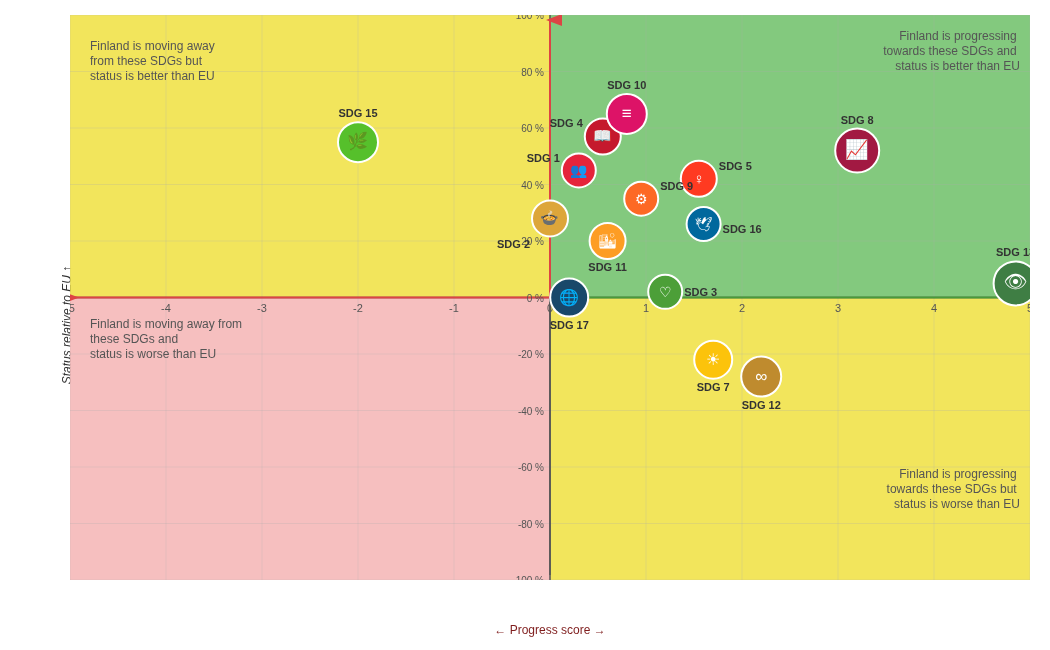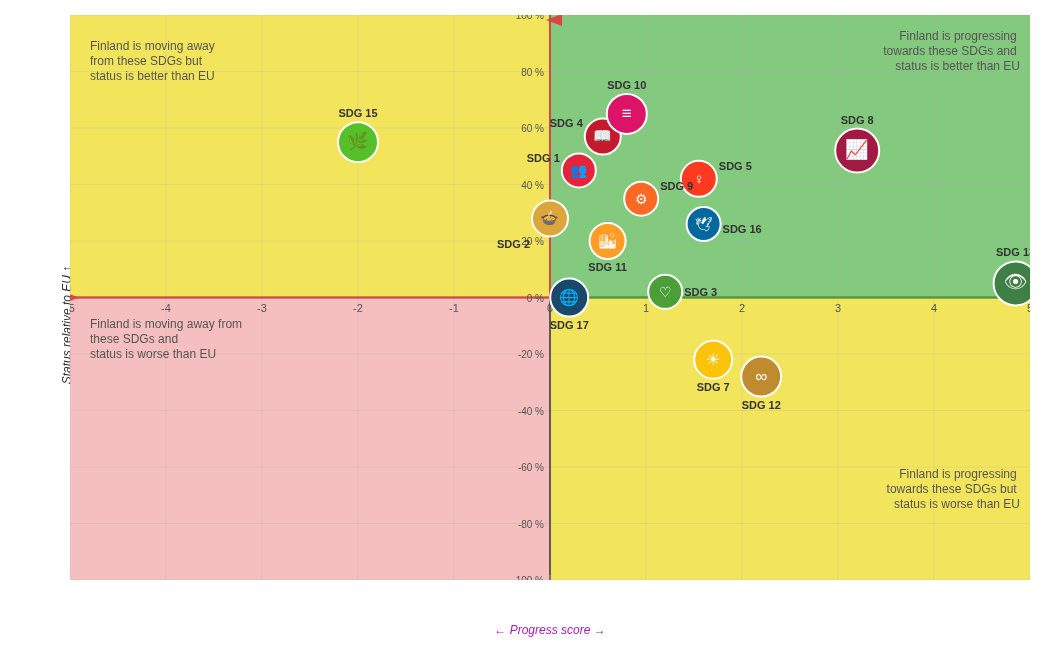--- a/index.html
+++ b/index.html
@@ -179,16 +179,16 @@
         <text x="633.5999999999999" y="214.05" text-anchor="middle" font-size="14" fill="white">🕊</text>
         <text x="652.5999999999999" y="217.55" text-anchor="start" font-size="11" font-weight="bold" fill="#333">SDG 16</text>
         <circle cx="499.20000000000005" cy="282.5" r="19" fill="#19486A" stroke="white" stroke-width="2"></circle>
         <text x="499.20000000000005" y="287.5" text-anchor="middle" font-size="16" fill="white">🌐</text>
         <text x="499.20000000000005" y="313.5" text-anchor="middle" font-size="11" font-weight="bold" fill="#333">SDG 17</text>
       </svg>
 
   </div>
 
   <div style="position:absolute; bottom:12px; left:70px; right:20px; text-align:center;">
-    <span style="font-size:12px; font-style:italic; color:#a21caf;">← Progress score →</span>
+    <span style="font-size:12px; color:#7f1d1d;">← Progress score →</span>
   </div>
 
 </div>
 
 </body></html>

